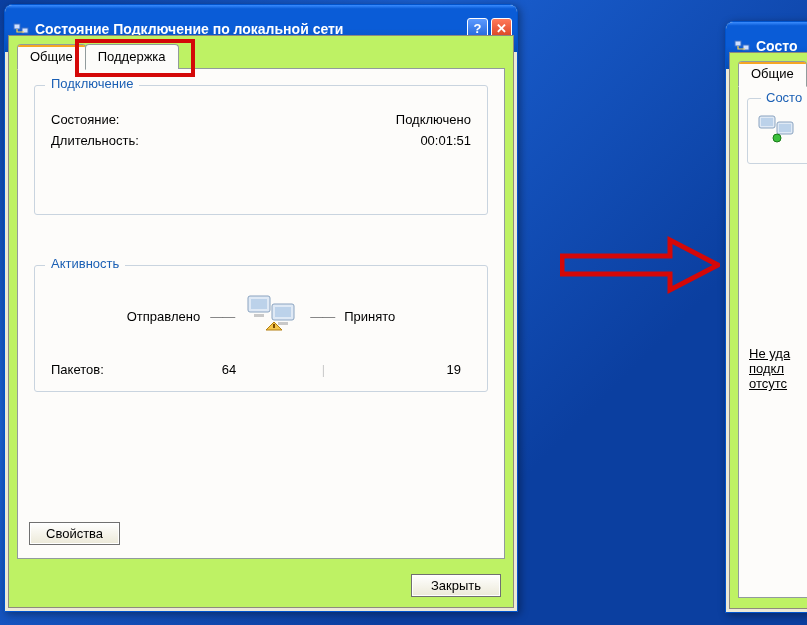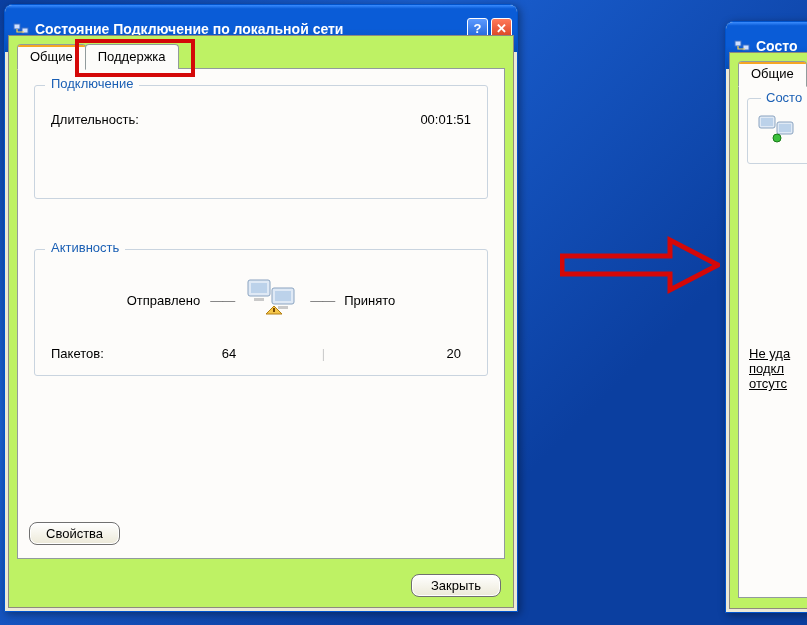--- a/index.html
+++ b/index.html
@@ -124,21 +124,21 @@
       display: flex; align-items: center;
       margin-top: 8px;
       justify-content: space-between;
     }
     .packets-row .lbl { flex: 0 0 110px; }
     .packets-row .sent { flex: 1; text-align: center; padding-right: 25px; }
     .packets-row .recv { flex: 1; text-align: right; padding-right: 10px; }
     .btn {
       background: linear-gradient(#fff,#ece9d8);
       border: 1px solid #707070;
-      border-radius: 8px;
+      border-radius: 0;
       padding: 3px 16px;
       font-family: inherit;
       font-size: 13px;
       cursor: pointer;
       min-width: 80px;
       box-shadow: inset 0 0 0 1px #fff;
     }
     .bottom-buttons {
       position: absolute;
       left: 20px; bottom: 62px;
@@ -197,22 +197,26 @@
   <div class="client">
     <div class="tabstrip">
       <div class="tab active">Общие</div>
       <div class="tab">Поддержка</div>
     </div>
 
     <div class="highlight-red" style="left:66px; top:3px; width:120px; height:38px;"></div>
 
     <div class="tab-page">
 
-      <fieldset class="groupbox" style="height:114px;">
+      <fieldset class="groupbox" style="height:130px;">
         <div class="groupbox-legend">Подключение</div>
+        <div class="kv-row">
+          <span>Состояние:</span>
+          <span>Подключено</span>
+        </div>
         <div class="kv-row">
           <span>Длительность:</span>
           <span>00:01:51</span>
         </div>
       </fieldset>
 
       <fieldset class="groupbox" style="height:127px; margin-top:50px;">
         <div class="groupbox-legend">Активность</div>
         <div class="activity-diagram">
           <span>Отправлено</span>
@@ -229,21 +233,21 @@
               <rect x="29" y="34" width="2" height="4" fill="#7a4a00"></rect>
             </svg>
           </span>
           <span class="dash">——</span>
           <span>Принято</span>
         </div>
         <div class="packets-row">
           <span class="lbl">Пакетов:</span>
           <span class="sent">64</span>
           <span style="color:#ccc;">|</span>
-          <span class="recv">20</span>
+          <span class="recv">19</span>
         </div>
       </fieldset>
 
     </div>
 
     <div class="bottom-buttons">
       <button class="btn">Свойства</button>
     </div>
 
     <div class="close-row">

